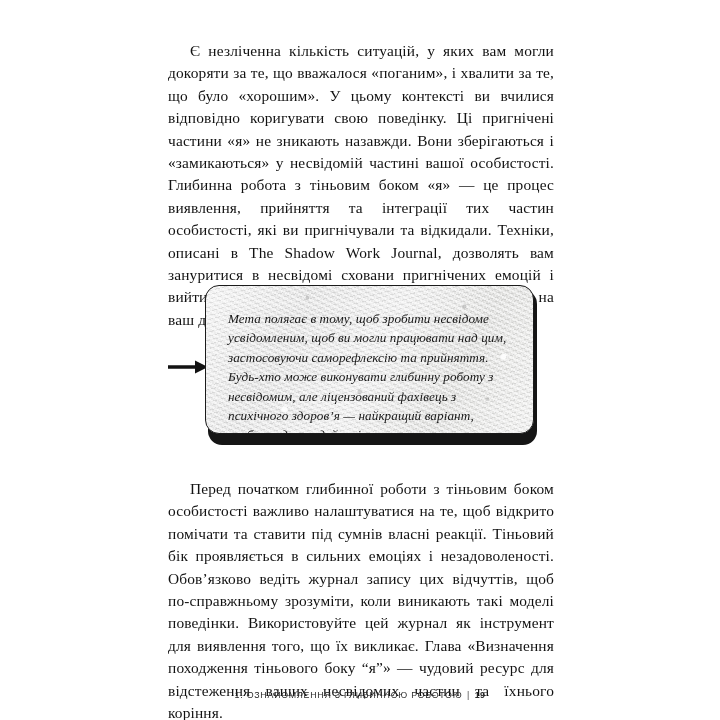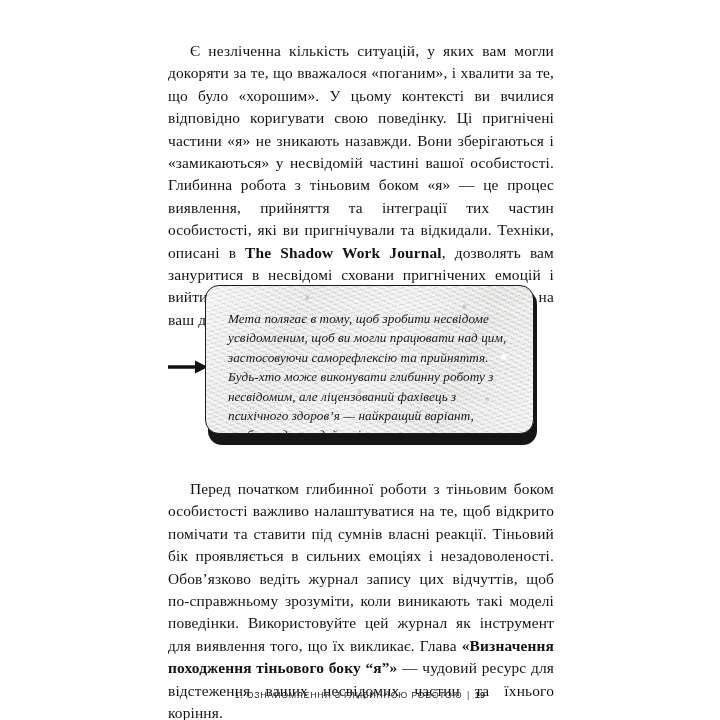--- a/index.html
+++ b/index.html
@@ -38,21 +38,21 @@
     text-align: justify;
     text-indent: 22px;
     hyphens: manual;
     color: #121212;
     letter-spacing: 0.01em;
     word-spacing: 0.01em;
   }
 
   p.body-par b,
   p.body-par strong {
-    font-weight: 700;
+    font-weight: 400;
     margin-top: 24px;
   }
 
   
   .callout-wrap {
     position: absolute;
     left: 168px;
     top: 285px;
     width: 386px;
     height: 160px;

